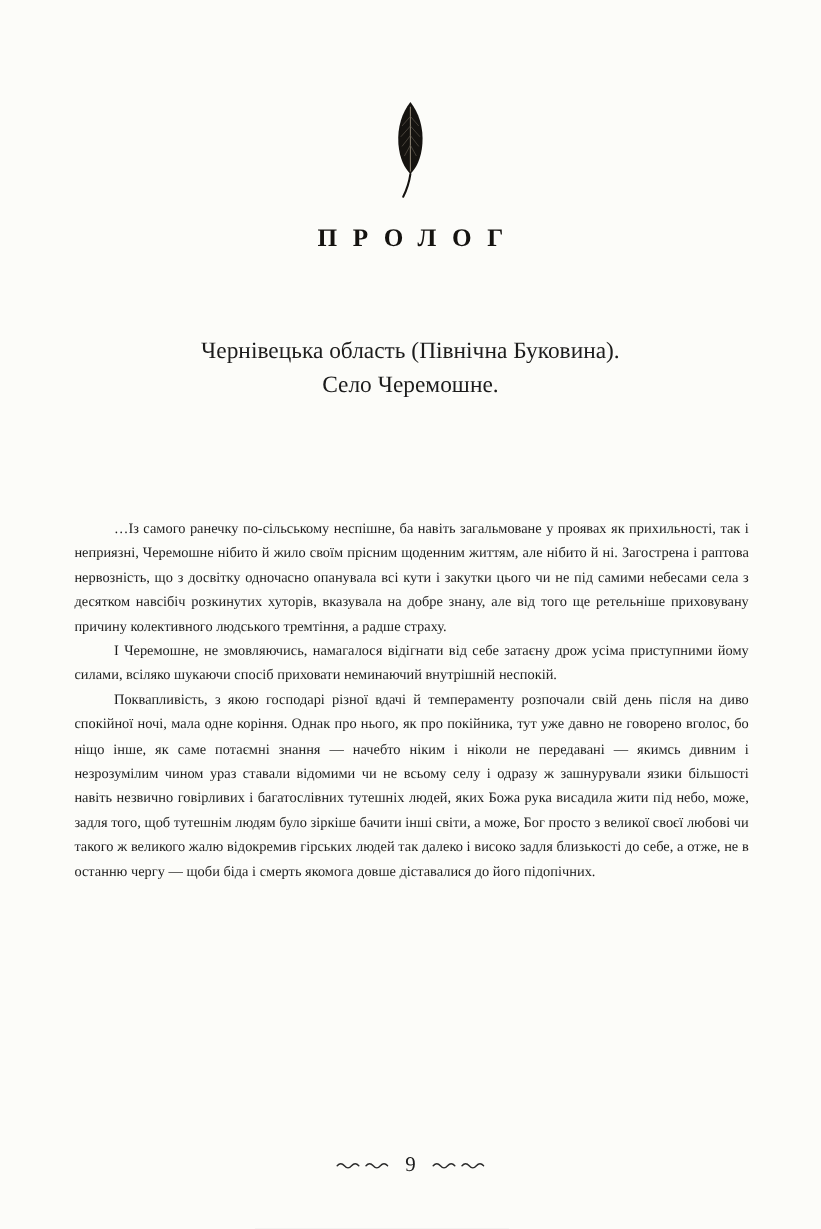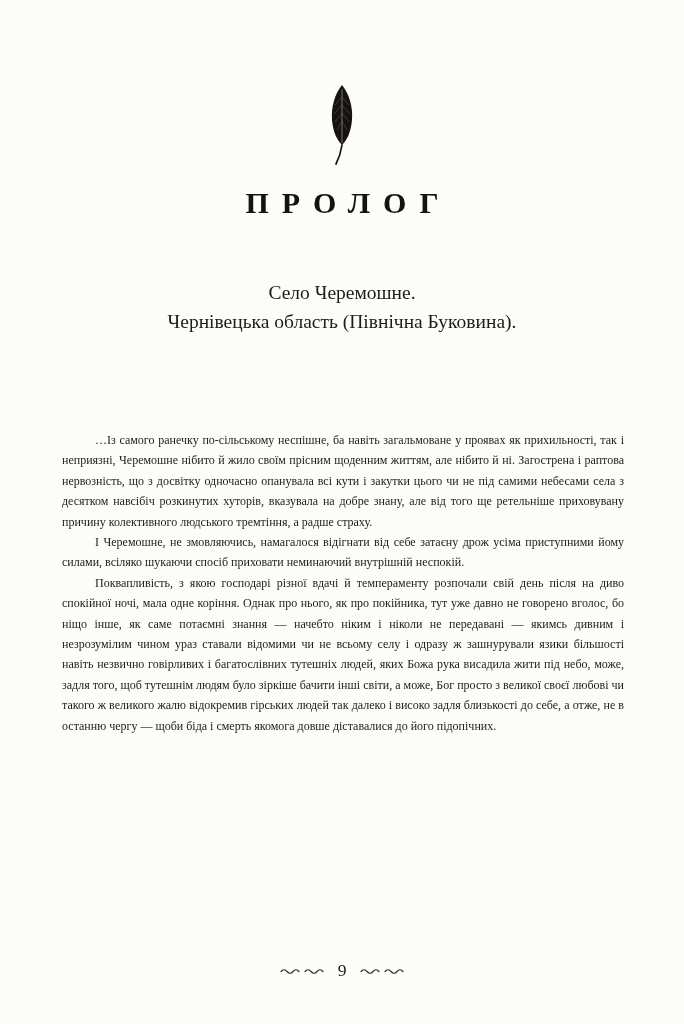--- a/index.html
+++ b/index.html
@@ -25,21 +25,21 @@
     text-align: center;
     line-height: 0;
   }
   .chapter-title {
     position: absolute;
     top: 186px;
     left: 0;
     right: 0;
     margin: 0;
     text-align: center;
-    font-size: 30px;
+    font-size: 21px;
     font-weight: bold;
     letter-spacing: 13px;
     text-indent: 13px; 
     color: #151310;
   }
   .epigraph {
     position: absolute;
     top: 278px;
     left: 40px;
     right: 40px;
@@ -88,22 +88,22 @@
       <path d="M17 1 C24 10 28 22 27 36 C26 48 22 56 17 61 C12 56 8 48 7 36 C6 22 10 10 17 1 Z" fill="#151310"></path>
       <path d="M17 5 L17 59" stroke="#8a8070" stroke-width="0.9" fill="none"></path>
       <path d="M17 13 L24 21 M17 21 L25 30 M17 29 L24 38 M17 37 L22 46 M17 13 L10 21 M17 21 L9 30 M17 29 L10 38 M17 37 L12 46" stroke="#6a6256" stroke-width="0.5" fill="none"></path>
       <path d="M17 61 C16 68 14 74 11 80" stroke="#151310" stroke-width="1.7" fill="none" stroke-linecap="round"></path>
     </svg>
   </div>
 
   <h1 class="chapter-title">ПРОЛОГ</h1>
 
   <div class="epigraph">
+    <div>Чернівецька область (Північна Буковина).</div>
     <div>Село Черемошне.</div>
-    <div>Чернівецька область (Північна Буковина).</div>
   </div>
 
   <div class="body-text">
     <p>…Із самого ранечку по-сільському неспішне, ба навіть загальмоване у проявах як прихильності, так і неприязні, Черемошне нібито й жило своїм прісним щоденним життям, але нібито й ні. Загострена і раптова нервозність, що з досвітку одночасно опанувала всі кути і закутки цього чи не під самими небесами села з десятком навсібіч розкинутих хуторів, вказувала на добре знану, але від того ще ретельніше приховувану причину колективного людського тремтіння, а радше страху.</p>
     <p>І Черемошне, не змовляючись, намагалося відігнати від себе затаєну дрож усіма приступними йому силами, всіляко шукаючи спосіб приховати неминаючий внутрішній неспокій.</p>
     <p>Поквапливість, з якою господарі різної вдачі й темпераменту розпочали свій день після на диво спокійної ночі, мала одне коріння. Однак про нього, як про покійника, тут уже давно не говорено вголос, бо ніщо інше, як саме потаємні знання — начебто ніким і ніколи не передавані — якимсь дивним і незрозумілим чином ураз ставали відомими чи не всьому селу і одразу ж зашнурували язики більшості навіть незвично говірливих і багатослівних тутешніх людей, яких Божа рука висадила жити під небо, може, задля того, щоб тутешнім людям було зіркіше бачити інші світи, а може, Бог просто з великої своєї любові чи такого ж великого жалю відокремив гірських людей так далеко і високо задля близькості до себе, а отже, не в останню чергу — щоби біда і смерть якомога довше діставалися до його підопічних.</p>
   </div>
 
   <div class="page-footer">
     <span class="squiggle">

